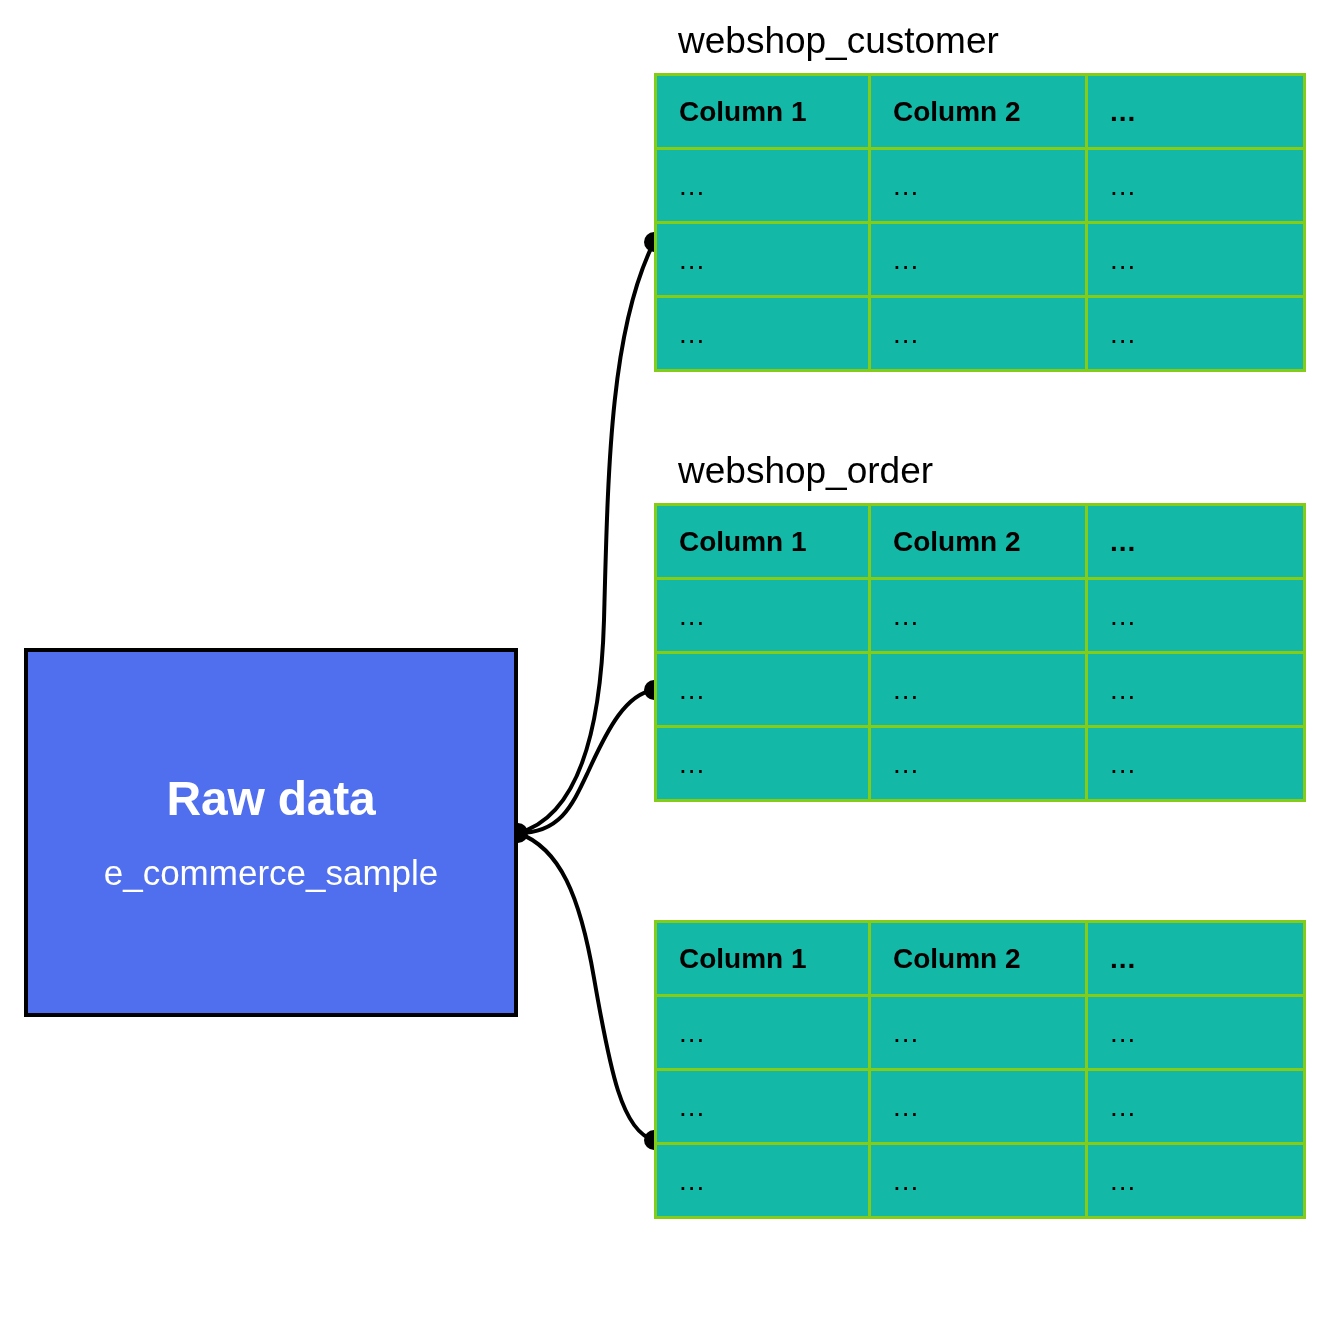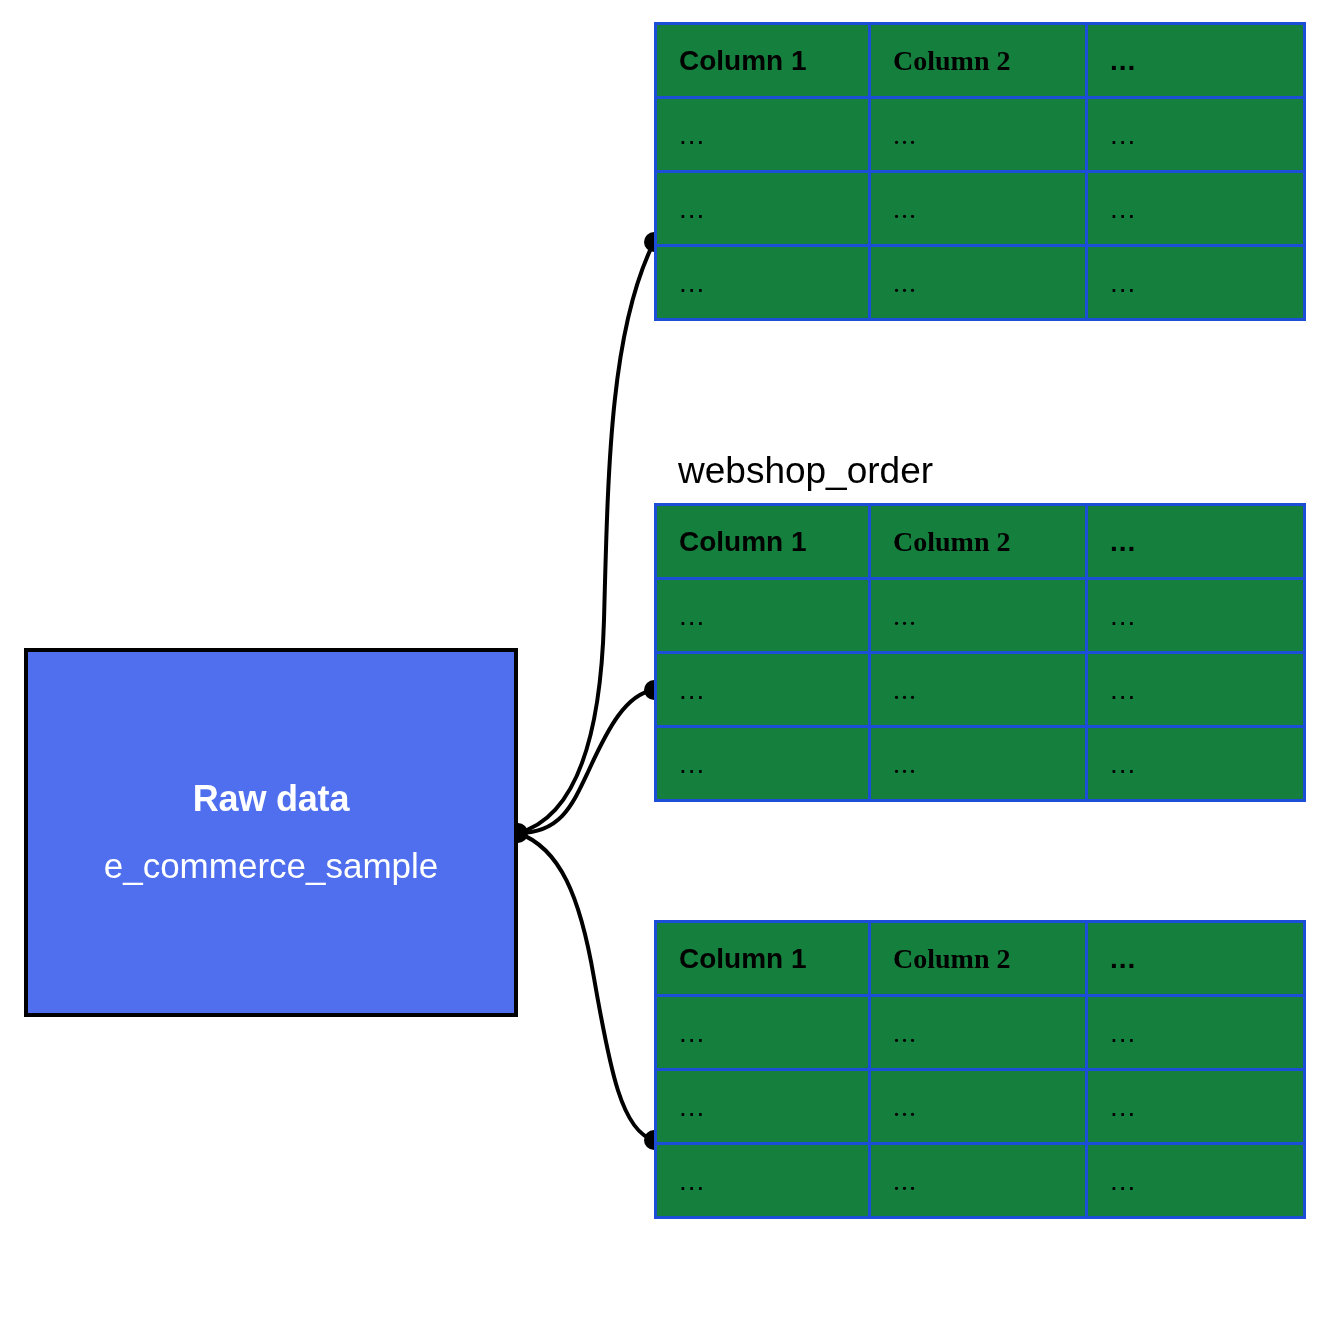--- a/index.html
+++ b/index.html
@@ -29,21 +29,21 @@
     background: #4F6FEF;
     border: 4px solid #000000;
     box-sizing: border-box;
     display: flex;
     flex-direction: column;
     align-items: center;
     justify-content: center;
   }
   #source-title {
     color: #ffffff;
-    font-size: 36px;
+    font-size: 48px;
     font-weight: bold;
     letter-spacing: -0.2px;
     line-height: 1.1;
     text-align: center;
   }
   #source-subtitle {
     color: #ffffff;
     font-size: 35px;
     font-weight: normal;
     line-height: 1.1;
@@ -84,34 +84,34 @@
     margin-bottom: 14px;
     white-space: nowrap;
   }
   table.data-table {
     width: 649px;
     border-collapse: collapse;
     table-layout: fixed;
     background: #ffffff;
   }
   table.data-table td {
-    border: 3px solid #1d4ed8;
+    border: 3px solid #84cc16;
     height: 74px;
     padding: 0 22px;
     vertical-align: middle;
     font-size: 28px;
     color: #000000;
     box-sizing: border-box;
-    background: #15803d;
+    background: #14b8a6;
   }
   table.data-table tr.header-row td {
     font-weight: bold;
   }
   table.data-table td.col-1 { width: 214px; }
-  table.data-table td.col-2 { width: 217px; font-family: Liberation Serif, serif; }
+  table.data-table td.col-2 { width: 217px; }
   table.data-table td.col-3 { width: 218px; }
   .cell-ellipsis {
     font-size: 28px;
     letter-spacing: 1px;
   }
 </style>
 </head>
 <body>
 
 <div id="canvas">
@@ -125,20 +125,21 @@
     <circle class="edge-dot" cx="654" cy="690" r="10"></circle>
     <circle class="edge-dot" cx="654" cy="1140" r="10"></circle>
   </svg>
 
   <div id="source-box">
     <div id="source-title">Raw data</div>
     <div id="source-subtitle">e_commerce_sample</div>
   </div>
 
   <div class="table-group" style="top: 22px;">
+    <div class="table-title">webshop_customer</div>
     <table class="data-table">
       <tbody>
         <tr class="header-row">
           <td class="col-1">Column 1</td>
           <td class="col-2">Column 2</td>
           <td class="col-3 cell-ellipsis">...</td>
         </tr>
         <tr>
           <td class="col-1 cell-ellipsis">...</td>
           <td class="col-2 cell-ellipsis">...</td>

